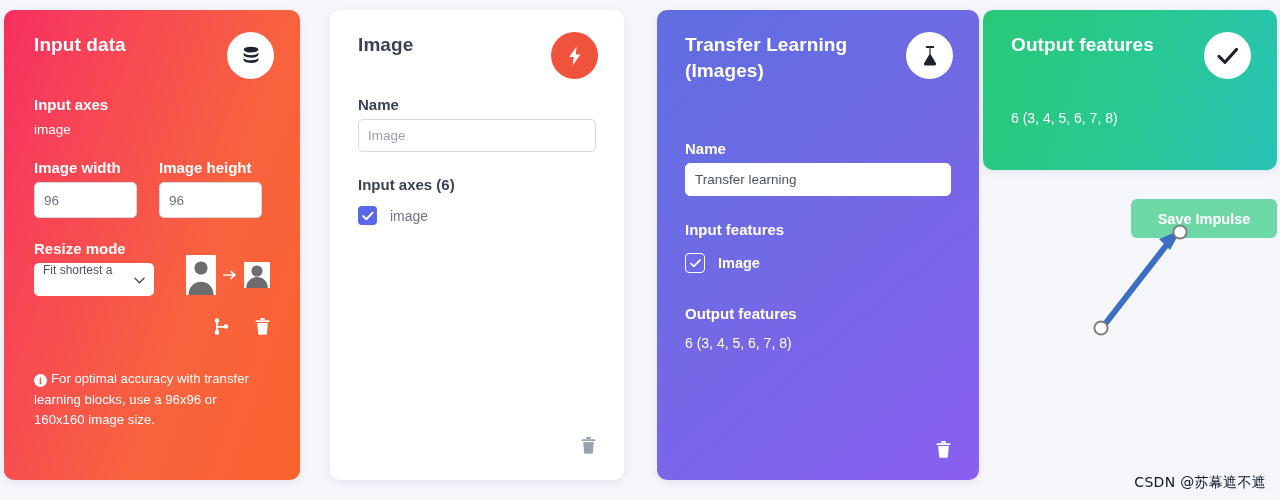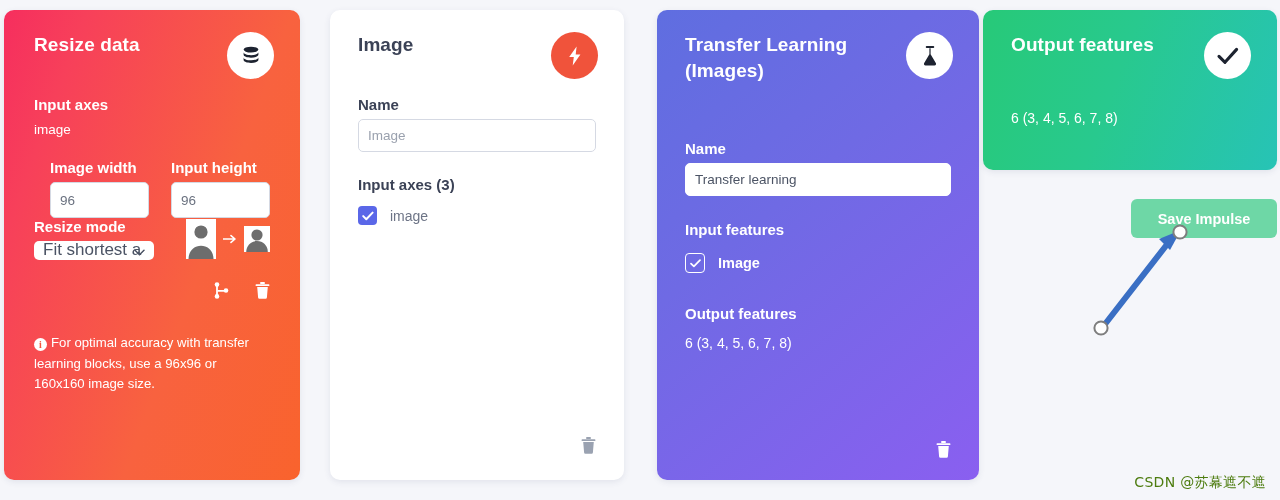--- a/index.html
+++ b/index.html
@@ -44,29 +44,29 @@
   }
   .txtinput::placeholder { color: #9aa1ae; }
 
   
   #card-image-data {
     left: 4px; top: 10px; width: 296px; height: 470px;
     background: linear-gradient(110deg, #f62e5e 0%, #f7405a 18%, #f8623f 62%, #f9632d 100%);
     color: #ffffff;
   }
   #card-image-data .card-inner { padding: 22px 30px; }
-  .row2 { display: flex; gap: 22px; margin-left: 16px; }
+  .row2 { display: flex; gap: 22px; }
   .row2 > div { width: 103px; }
   .field-gap { margin-top: 6px; }
 
   .selectbox {
-    position: relative; width: 120px; height: 19px;
+    position: relative; width: 120px; height: 33px;
     background: #fff; border-radius: 5px;
-    display: flex; align-items: flex-end;
-    padding: 0 9px; font-size: 17px; color: #4b5364;
+    display: flex; align-items: flex-start;
+    padding: 0 9px; font-size: 12px; color: #4b5364;
     overflow: hidden; white-space: nowrap;
   }
   .selectbox .caret {
     position: absolute; right: 9px; top: 50%;
     transform: translateY(-50%);
   }
   .resize-visual { display: flex; align-items: center; gap: 7px; }
   .icon-row { display: flex; justify-content: flex-end; gap: 26px; margin-top: 22px; }
 
   .note { font-size: 13.2px; line-height: 1.55; margin-top: 30px; }
@@ -120,58 +120,58 @@
     font-family: "Liberation Sans", sans-serif;
     cursor: pointer;
   }
 
   
   #annotation-arrow { position: absolute; left: 1080px; top: 210px; pointer-events: none; }
 
   
   #watermark {
     position: absolute; right: 14px; bottom: 8px;
-    font-size: 14px; color: #4d7c0f; letter-spacing: .3px;
+    font-size: 14px; color: #0f172a; letter-spacing: .3px;
     font-family: "DejaVu Sans", sans-serif;
   }
 </style>
 </head>
 <body>
 
 <div id="root">
 
   <div class="card" id="card-image-data">
     <div class="card-inner">
-      <div class="card-title">Resize data</div>
+      <div class="card-title">Input data</div>
 
       <div class="badge badge-white">
         <svg width="24" height="24" viewBox="0 0 24 24" fill="#1d2330">
           <ellipse cx="12" cy="5.6" rx="7.4" ry="2.9"></ellipse>
           <path d="M4.6 8.3c0 1.6 3.3 2.9 7.4 2.9s7.4-1.3 7.4-2.9v2.5c0 1.6-3.3 2.9-7.4 2.9s-7.4-1.3-7.4-2.9z"></path>
           <path d="M4.6 13.4c0 1.6 3.3 2.9 7.4 2.9s7.4-1.3 7.4-2.9v2.6c0 1.6-3.3 2.9-7.4 2.9s-7.4-1.3-7.4-2.9z"></path>
         </svg>
       </div>
 
       <div style="margin-top:38px">
         <div class="lbl">Input axes</div>
         <div class="val" style="margin-top:9px">image</div>
       </div>
 
       <div class="row2" style="margin-top:22px">
         <div>
           <div class="lbl">Image width</div>
           <input class="txtinput field-gap" type="text" value="96" style="">
         </div>
         <div>
-          <div class="lbl">Input height</div>
+          <div class="lbl">Image height</div>
           <input class="txtinput field-gap" type="text" value="96" style="">
         </div>
       </div>
 
-      <div style="display:flex; align-items:flex-end; justify-content:space-between">
+      <div style="margin-top:22px; display:flex; align-items:flex-end; justify-content:space-between">
         <div>
           <div class="lbl">Resize mode</div>
           <div class="selectbox field-gap">
             <span>Fit shortest a</span>
             <span class="caret">
               <svg width="11" height="7" viewBox="0 0 11 7">
                   <path d="M1 1.3 5.5 5.7 10 1.3" stroke="#4b5364" stroke-width="1.5" fill="none" stroke-linecap="round"></path>
                 </svg>
             </span>
           </div>
@@ -227,21 +227,21 @@
           <path d="M12.6 1.6 5.2 12.1h4.6l-1.1 8.3 7.7-10.9h-4.7z"></path>
         </svg>
       </div>
 
       <div style="margin-top:38px">
         <div class="lbl">Name</div>
         <input class="txtinput field-gap" style="height: 33px;" type="text" placeholder="Image">
       </div>
 
       <div style="margin-top:24px">
-        <div class="lbl">Input axes (3)</div>
+        <div class="lbl">Input axes (6)</div>
         <div class="chk-row">
           <span class="chk-filled">
             <svg width="12" height="10" viewBox="0 0 12 10">
                 <path d="M1.2 5.1 4.3 8.2 10.6 1.6" stroke="#fff" stroke-width="2" fill="none" stroke-linecap="round" stroke-linejoin="round"></path>
               </svg>
           </span>
           <span class="chk-label-grey">image</span>
         </div>
       </div>
 

